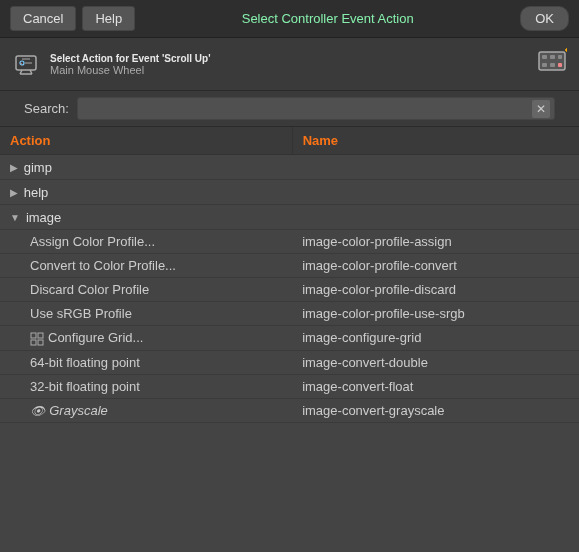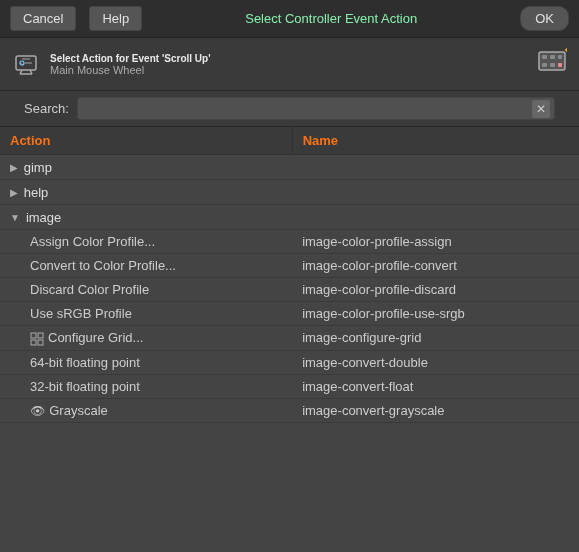--- a/index.html
+++ b/index.html
@@ -19,21 +19,21 @@
       background: #2e2e2e;
       display: flex;
       align-items: center;
       justify-content: space-between;
       padding: 6px 10px;
       border-bottom: 1px solid #222;
       flex-shrink: 0;
     }
     .titlebar-buttons {
       display: flex;
-      gap: 13px;
+      gap: 6px;
       justify-content: flex-end;
     }
     .titlebar-btn {
       background: #555;
       border: 1px solid #444;
       color: #e0e0e0;
       border-radius: 3px;
       padding: 4px 12px;
       cursor: pointer;
       font-size: 13px;
@@ -313,19 +313,19 @@
         </tr>
         <tr class="row-item">
           <td style="padding-left: 30px;"><span>64-bit floating point</span></td>
           <td>image-convert-double</td>
         </tr>
         <tr class="row-item">
           <td style="padding-left: 30px;"><span>32-bit floating point</span></td>
           <td>image-convert-float</td>
         </tr>
         <tr class="row-item">
-          <td style="padding-left: 30px;"><span>
+          <td style="padding-left: 30px; font-style: italic;"><span>
       <span class="eye-icon">👁</span>Grayscale</span></td>
           <td>image-convert-grayscale</td>
         </tr>
       </tbody>
   </table>
 </div>
 
 </body></html>

